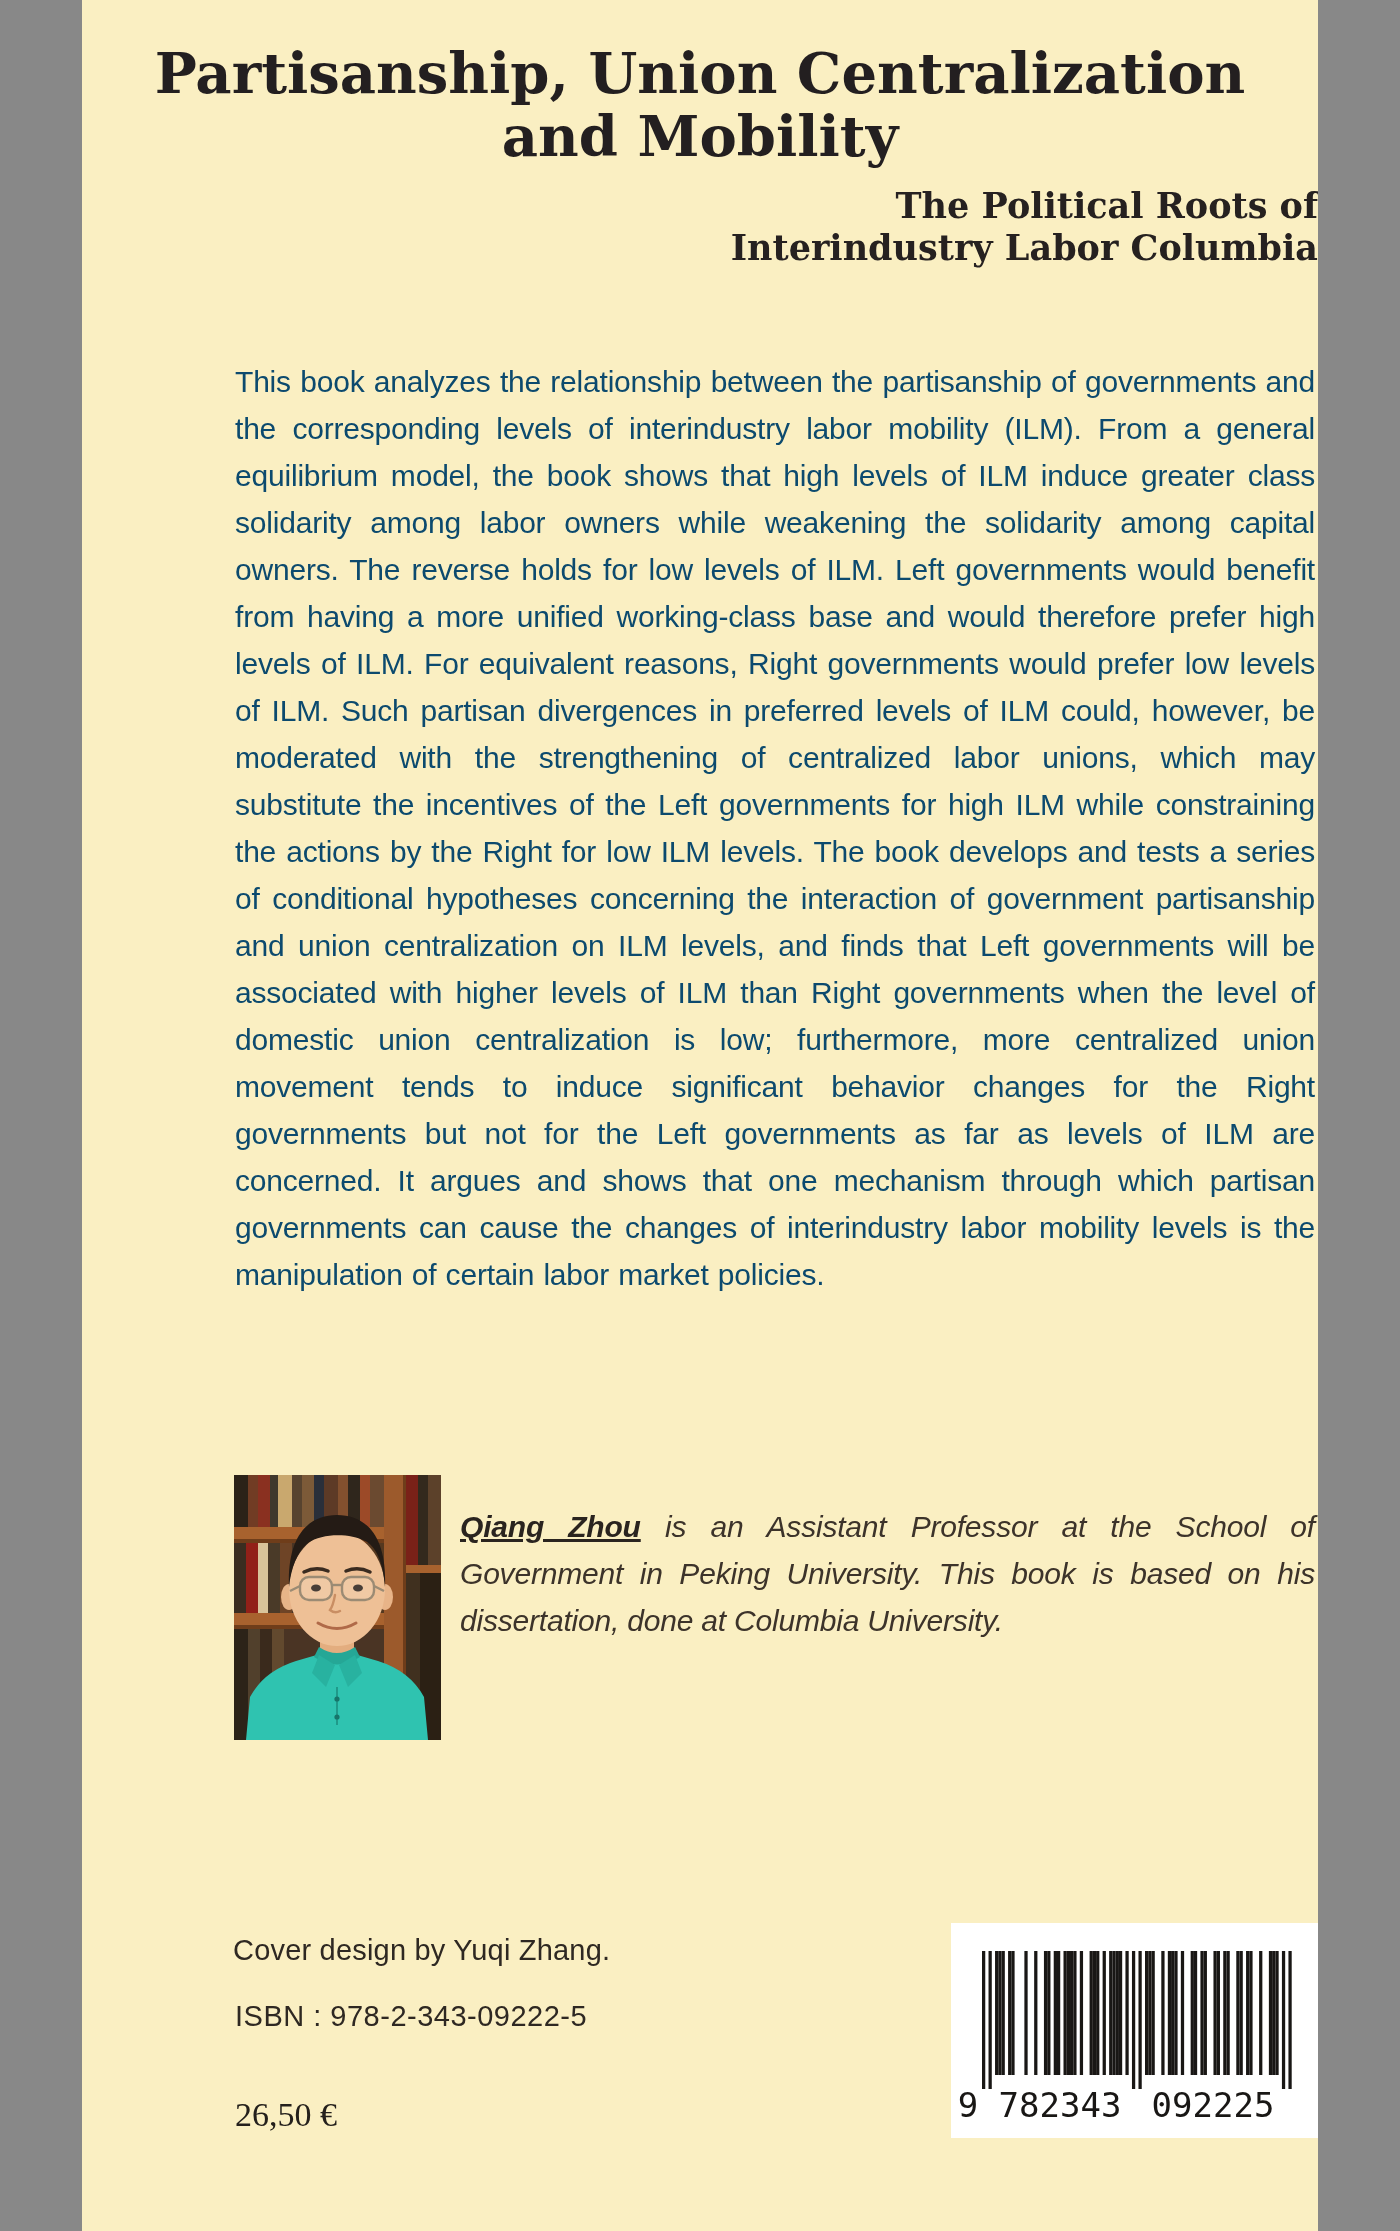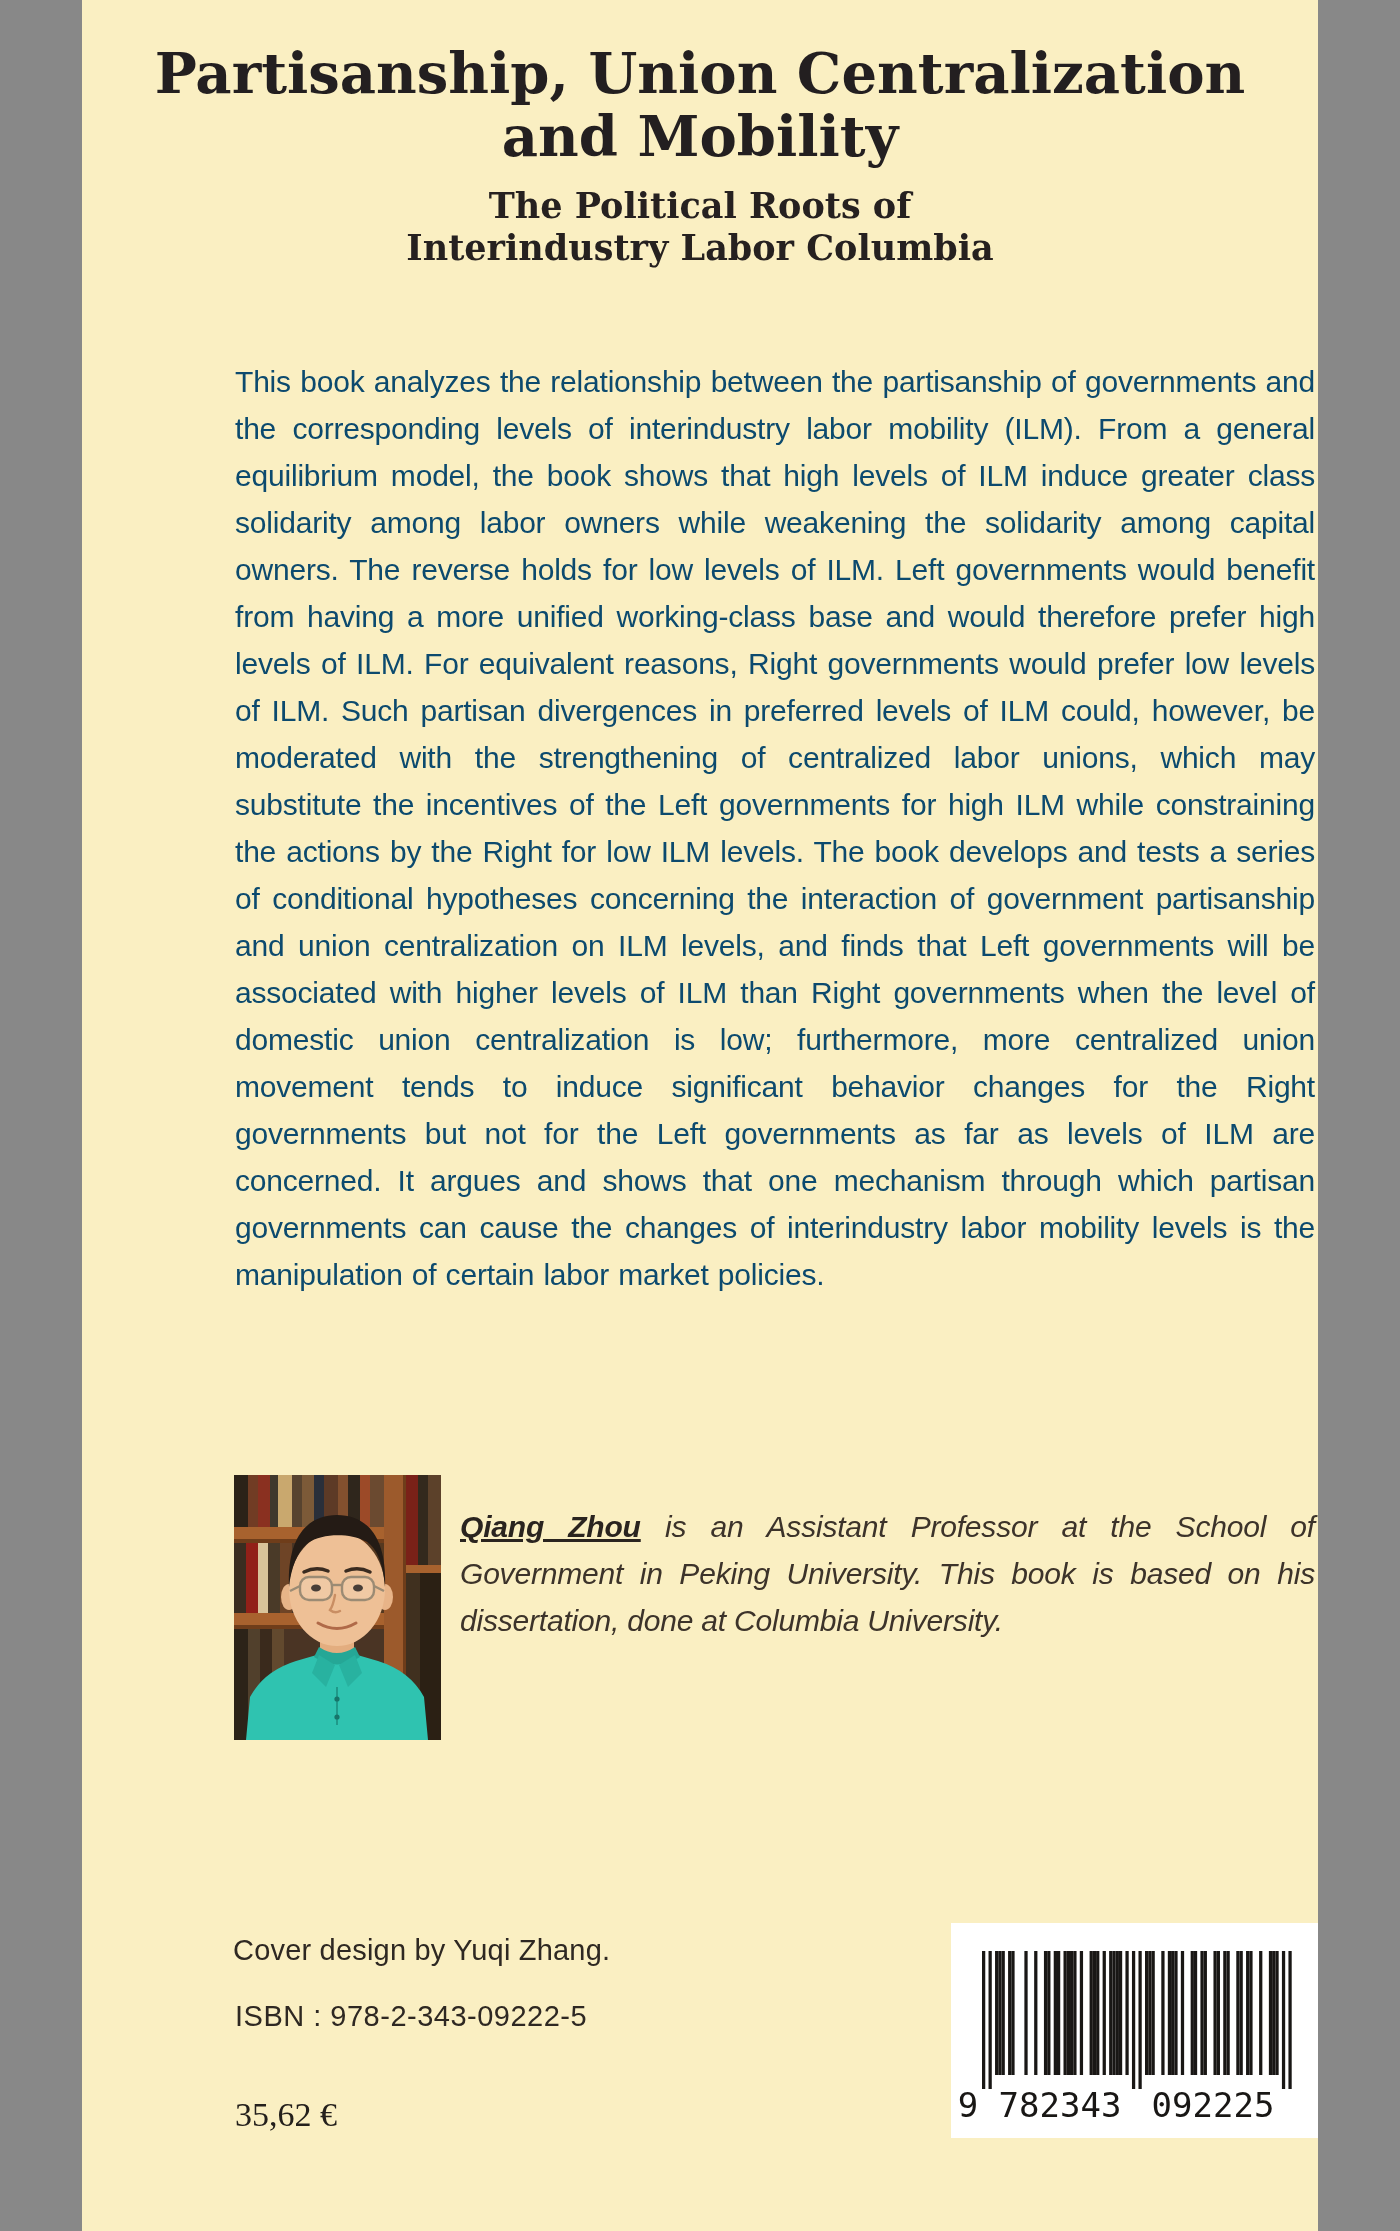--- a/index.html
+++ b/index.html
@@ -8,21 +8,21 @@
     position:relative;width:1236px;height:2231px;margin:0 auto;
     background:#FAEFC2;overflow:hidden;
   }
   .title{
     text-align:center;padding-top:42px;
     font-family:"DejaVu Serif","Liberation Serif",serif;
     font-weight:bold;font-size:56px;line-height:1.13;
     color:#231F20;letter-spacing:0px;
   }
   .subtitle{
-    text-align:center;margin-top:16px;
+    text-align:right;margin-top:16px;
     font-family:"DejaVu Serif","Liberation Serif",serif;
     font-weight:bold;font-size:35px;line-height:1.2;
     color:#262120;
   }
   .synopsis{
     position:absolute;left:153px;top:358px;width:1080px;
     font-size:30px;line-height:47px;font-weight:300;
     color:#0c4a6e;text-align:justify;letter-spacing:-0.2px;
     word-spacing:1px;margin:0;
   }
@@ -150,21 +150,21 @@
       <path d="M 84,148 Q 103,159 122,148" stroke="#b06a48" stroke-width="3" fill="none" stroke-linecap="round"></path>
     </g>
   </svg>
 
   <p class="bio-text"><span class="author-name">Qiang Zhou</span><span> is an Assistant Professor at the School of Government in Peking University. This book is based on his dissertation, done at Columbia University.</span></p>
 
   <div class="credit">Cover design by Yuqi Zhang.</div>
 
   <div class="isbn">ISBN : 978-2-343-09222-5</div>
 
-  <div class="price">35,62 €</div>
+  <div class="price">26,50 €</div>
 
   <div class="barcode-box" style="background: rgb(255, 255, 255);">
     <svg id="barcode-svg" viewBox="0 0 374 215" aria-hidden="true">
         <rect x="31.00" y="28" width="3.26" height="138" fill="#191715"></rect>
         <rect x="37.52" y="28" width="3.26" height="138" fill="#191715"></rect>
         <rect x="44.04" y="28" width="3.26" height="124" fill="#191715"></rect>
         <rect x="47.30" y="28" width="3.26" height="124" fill="#191715"></rect>
         <rect x="50.56" y="28" width="3.26" height="124" fill="#191715"></rect>
         <rect x="57.08" y="28" width="3.26" height="124" fill="#191715"></rect>
         <rect x="60.34" y="28" width="3.26" height="124" fill="#191715"></rect>

